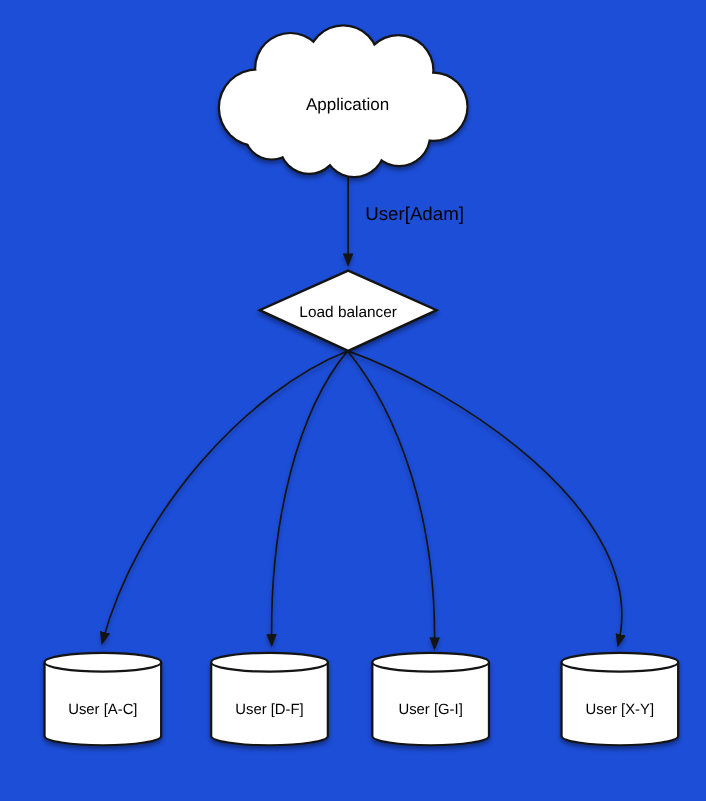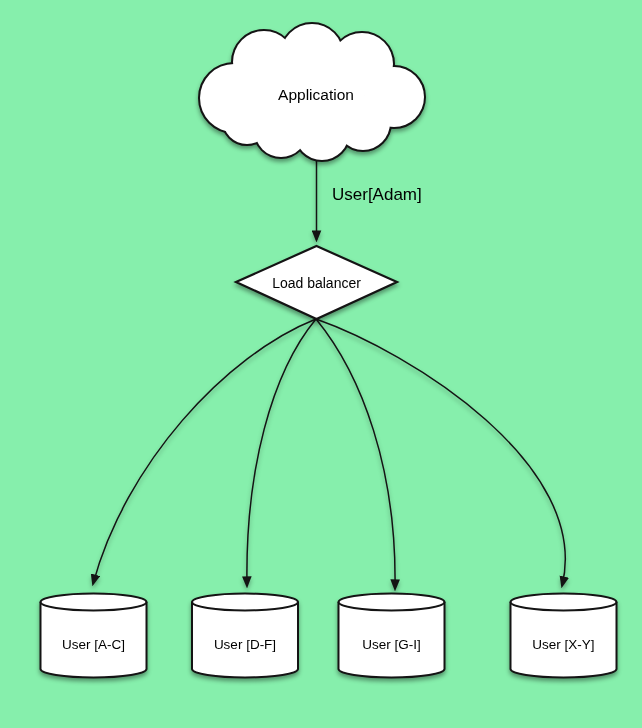--- a/index.html
+++ b/index.html
@@ -4,21 +4,21 @@
 <style>
   html, body {
     margin: 0;
     padding: 0;
     background: #ffffff;
   }
   .canvas {
     position: relative;
     width: 642px;
     height: 728px;
-    background: #86efac;
+    background: #1d4ed8;
     overflow: hidden;
     font-family: "Liberation Sans", "DejaVu Sans", sans-serif;
   }
   svg { display: block; }
 
   
   .shadowed {
     filter: drop-shadow(0px 3.5px 2px rgba(0,0,0,0.38));
   }
   .edge-layer {

